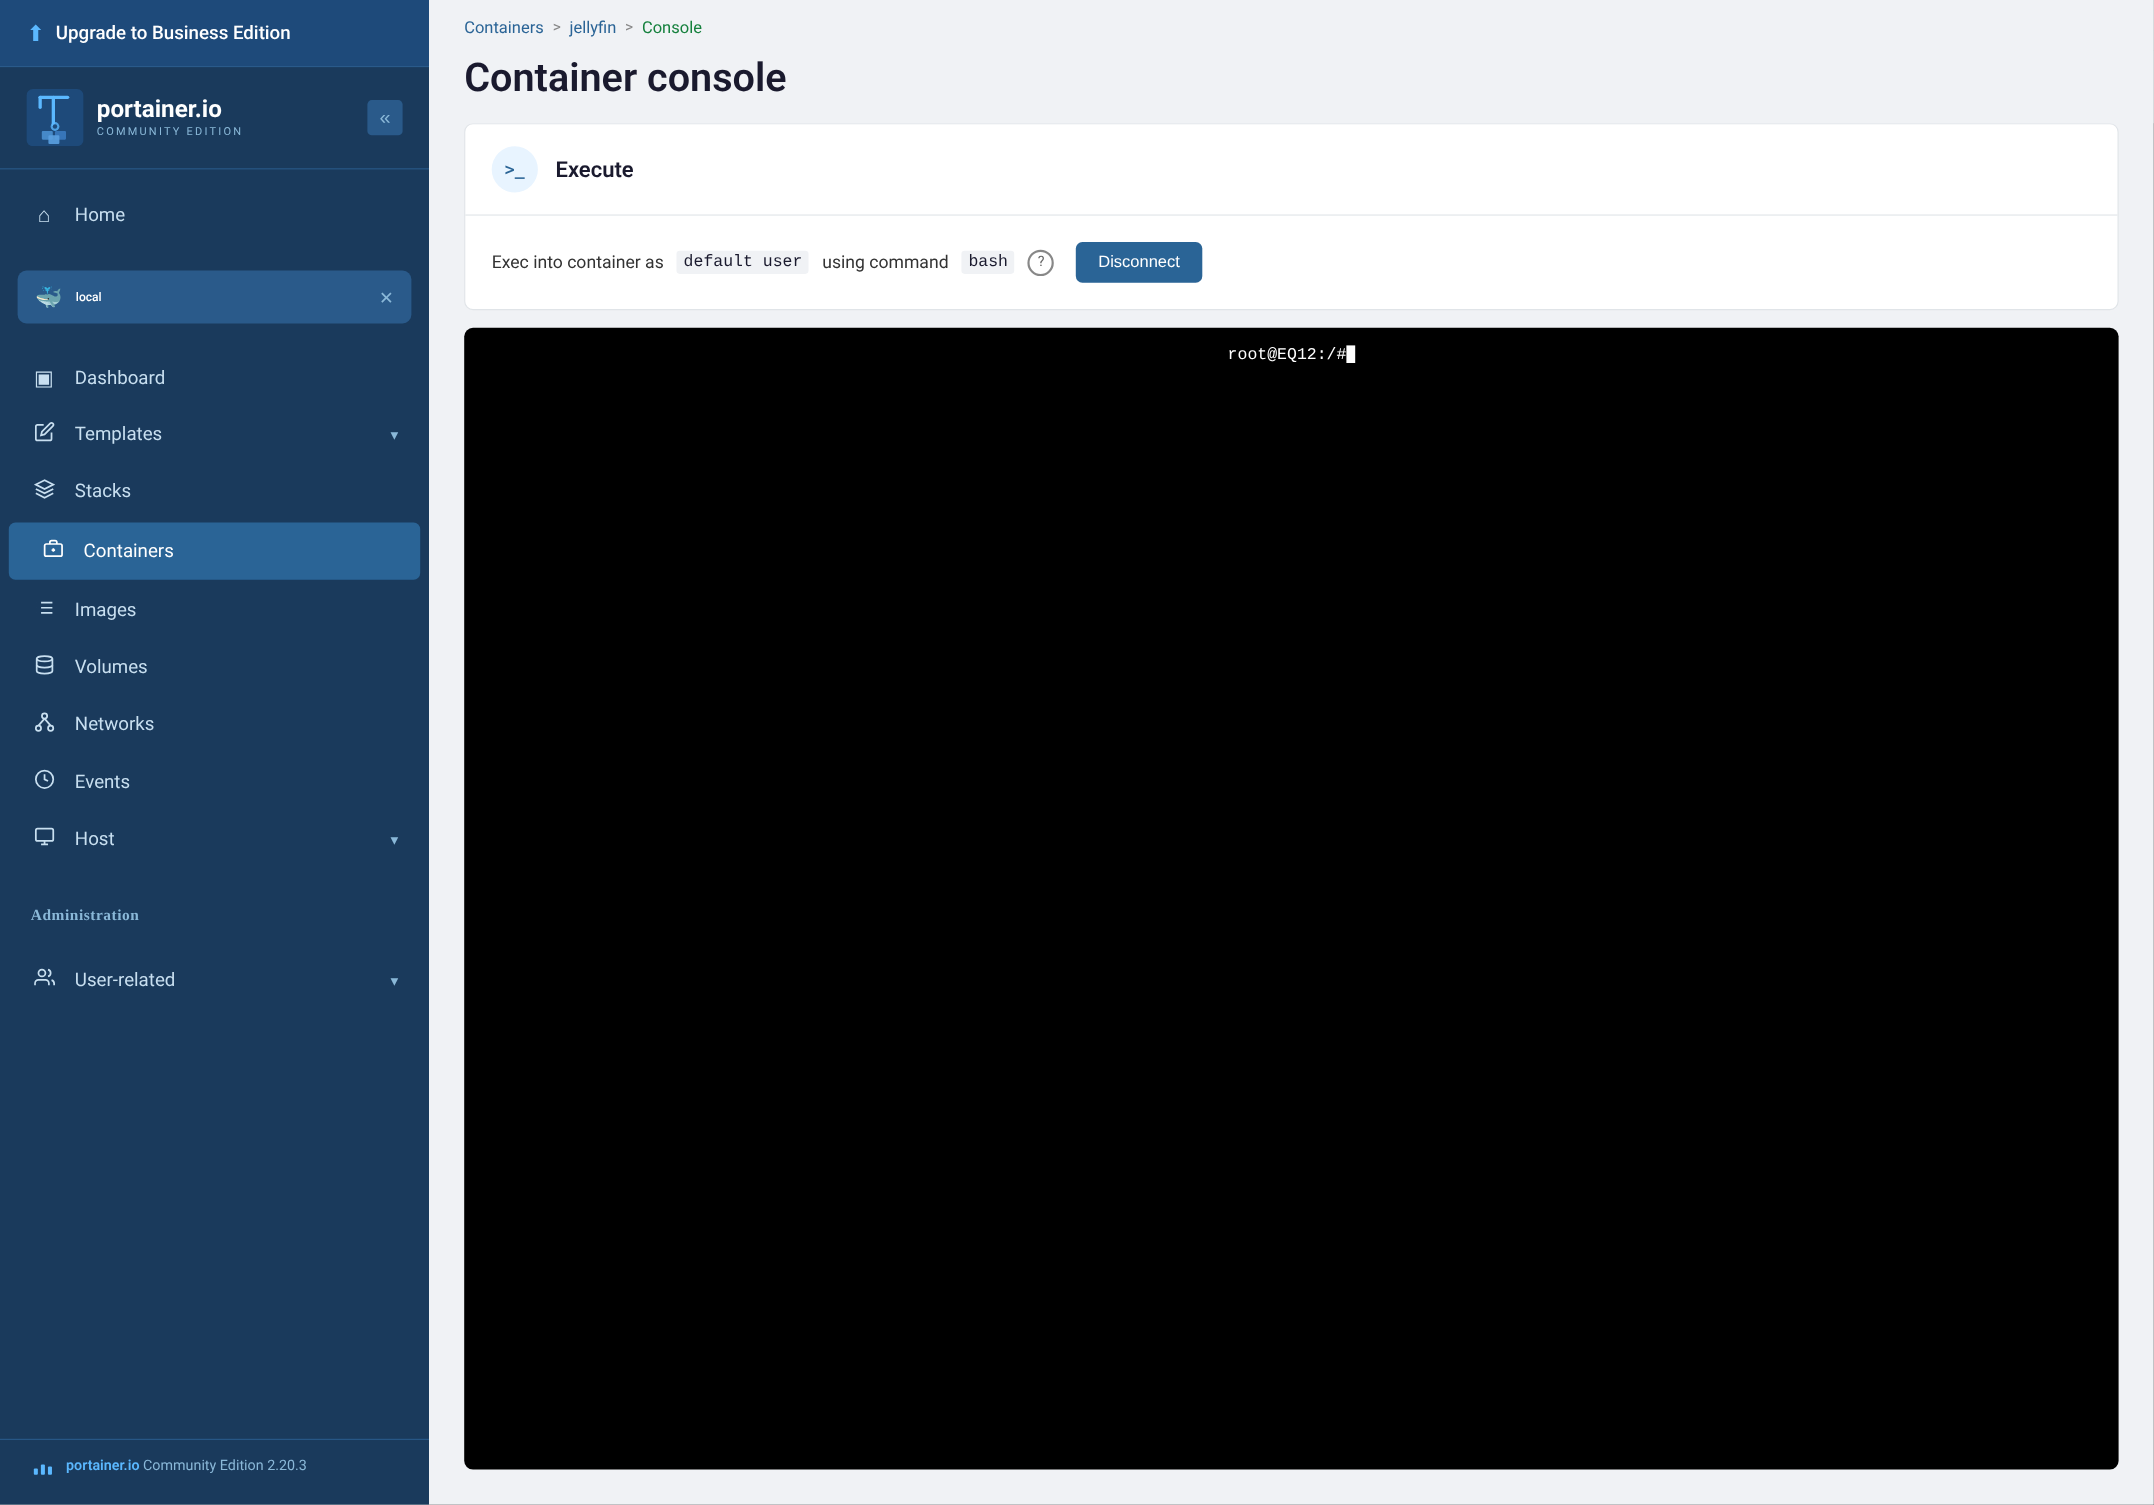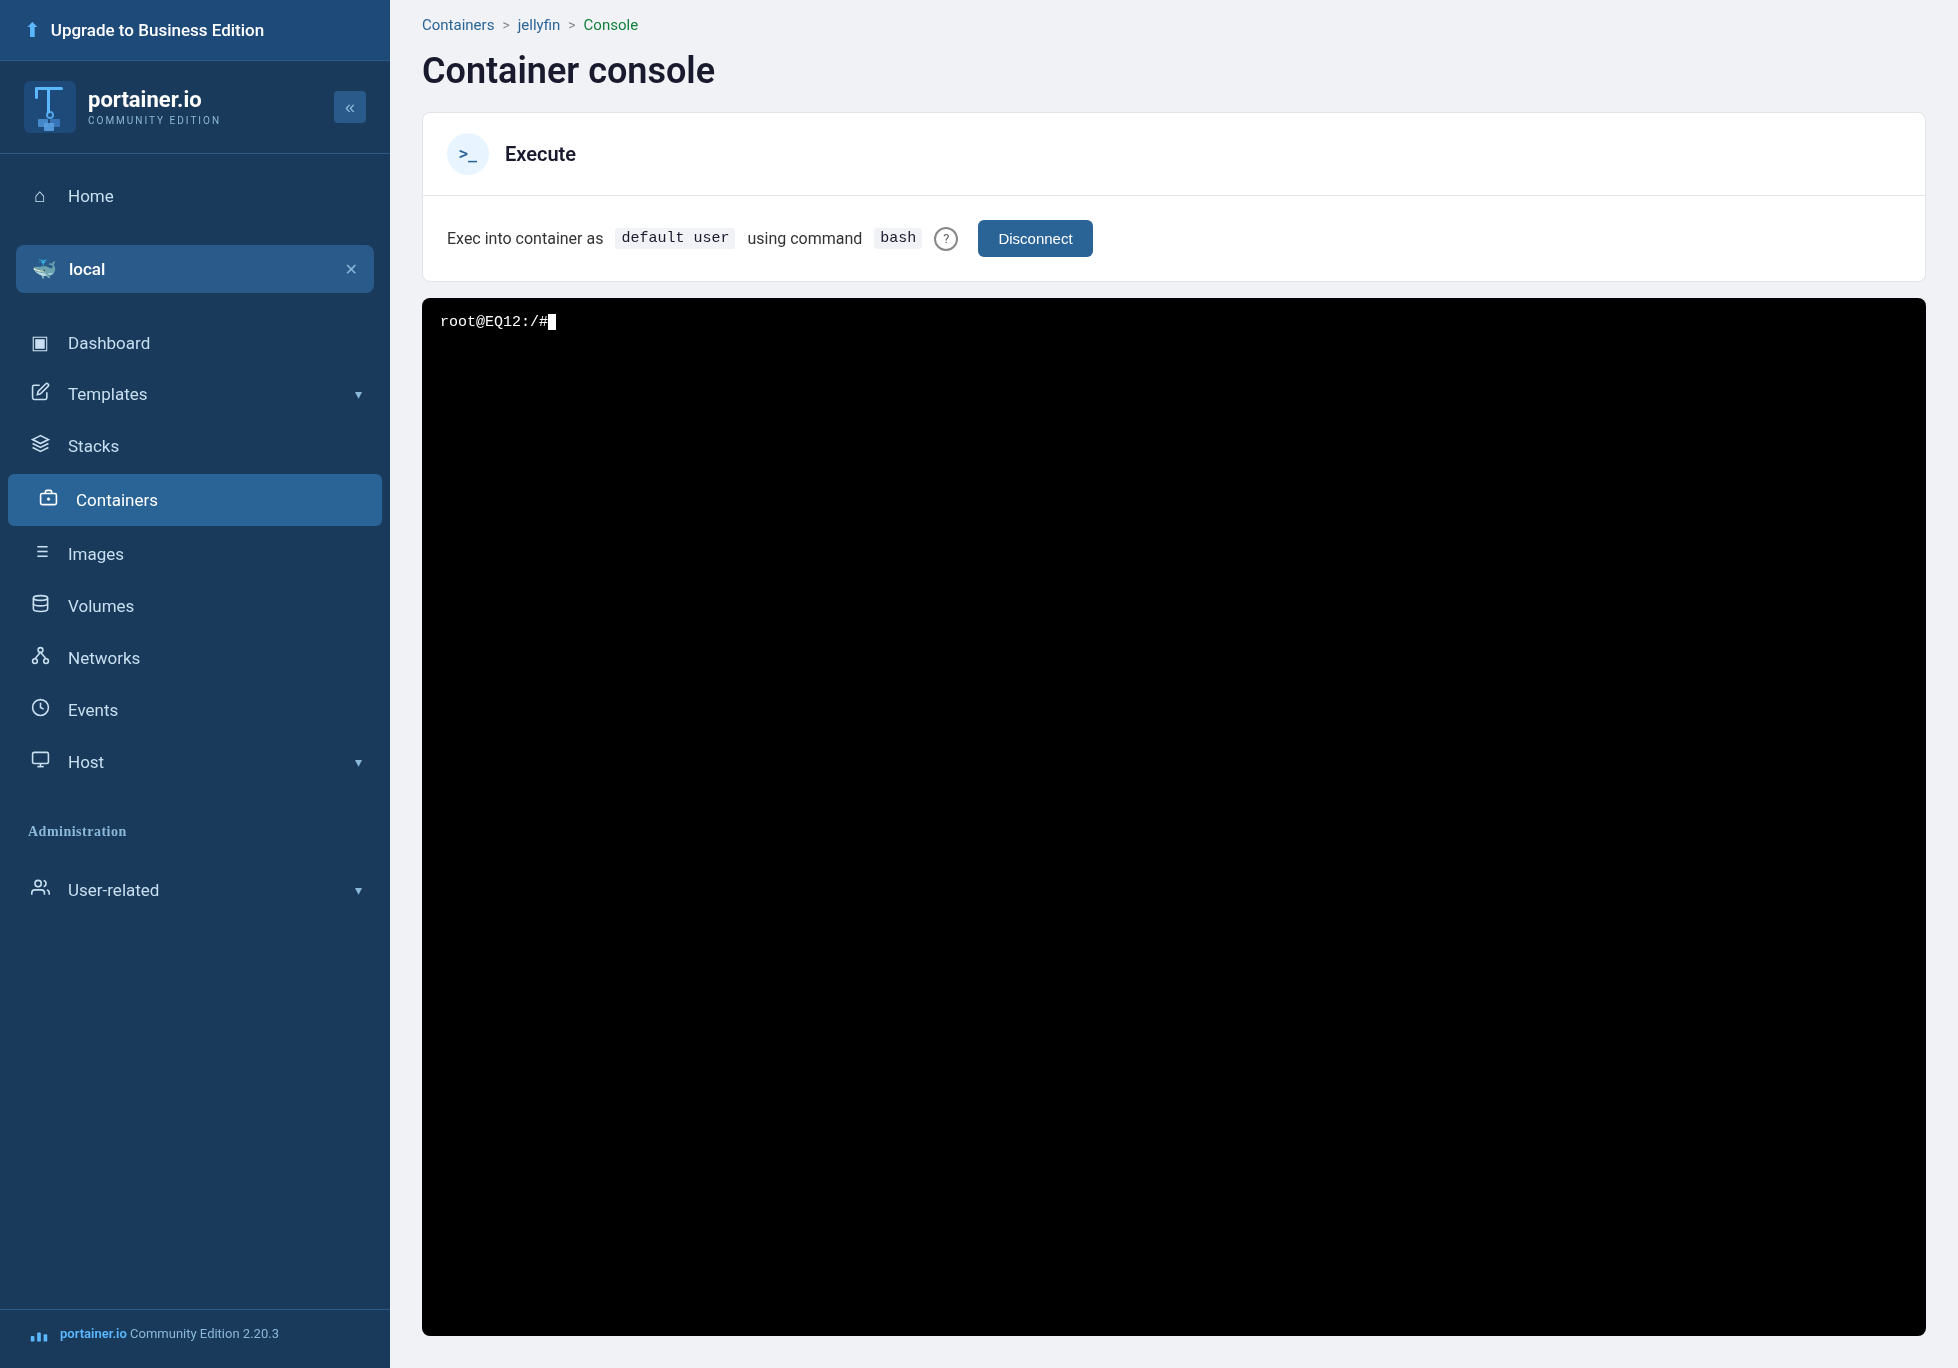--- a/index.html
+++ b/index.html
@@ -110,21 +110,21 @@
     .env-item {
       background: #2a5a8a;
       border-radius: 8px;
       padding: 12px 16px;
       display: flex;
       align-items: center;
       gap: 12px;
       cursor: pointer;
     }
     .env-icon { color: #5bb8ff; font-size: 20px; }
-    .env-name { color: #ffffff; font-size: 17px; font-weight: 500; flex: 1; }
+    .env-name { color: #ffffff; font-size: 11px; font-weight: 500; flex: 1; }
     .env-close { color: #8ab8d8; font-size: 16px; cursor: pointer; }
 
     .section-label {
       padding: 20px 28px 8px 28px;
       color: #8ab8d8;
       font-size: 14px;
       font-weight: 600;
       letter-spacing: 0.5px;
       font-family: Liberation Serif, serif;
     }
@@ -268,20 +268,21 @@
       flex: 1;
       min-height: 500px;
       padding: 16px 18px;
       font-family: 'Courier New', Courier, monospace;
       font-size: 15px;
       color: #ffffff;
       overflow-y: auto;
     }
     .terminal-line {
       white-space: pre;
+      text-align: center;
     }
     .cursor {
       display: inline-block;
       width: 8px;
       height: 16px;
       background: #ffffff;
       vertical-align: middle;
       animation: blink 1s step-end infinite;
     }
     @keyframes blink { 50% { opacity: 0; } }

